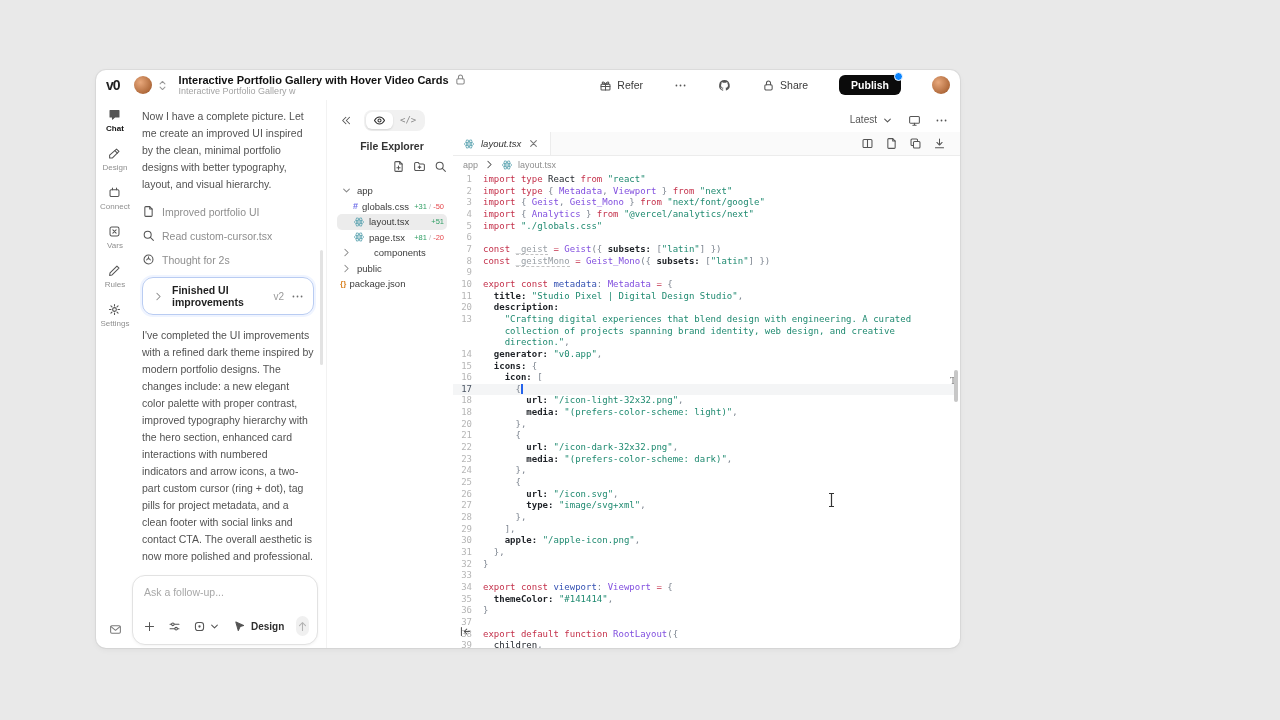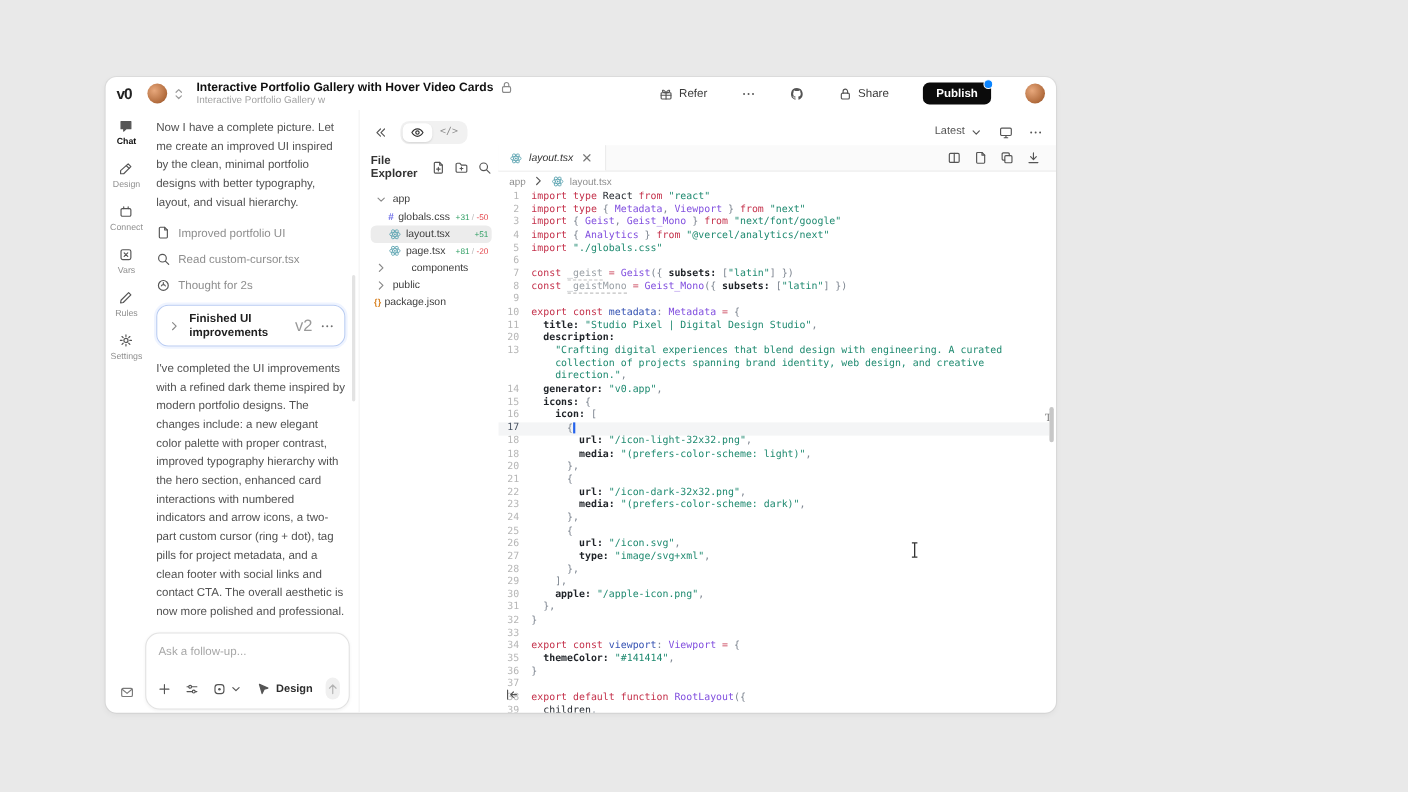--- a/index.html
+++ b/index.html
@@ -25,42 +25,42 @@
   .rail-item .rlabel{font-size:8px;}
   .rail-item.active{color:#111;}
   .rail-item.active .rlabel{font-weight:bold;color:#111;}
   .rail-mail{margin-top:auto;margin-bottom:12px;color:#7a7a7a;}
   
   .chat{position:absolute;left:38px;top:30px;width:188px;bottom:0;padding:8px 8px 0 8px;box-sizing:border-box;font-size:10.5px;color:#525252;}
   .chat p{margin:0 0 12px 0;line-height:1.62;}
   .task{display:flex;align-items:center;gap:7px;color:#8e8e8e;font-size:10.5px;margin-bottom:11px;cursor:pointer;}
   .vcard{display:flex;align-items:center;gap:7px;border:1px solid #b9ccf2;box-shadow:0 0 0 2px rgba(150,180,255,.15);border-radius:11px;padding:6px 9px;margin:2px 0 12px 0;cursor:pointer;}
   .vcard .vlabel{font-size:10.5px;color:#1f1f1f;font-weight:bold;}
-  .vcard .vver{font-size:15px;color:#9a9a9a;}
+  .vcard .vver{font-size:10px;color:#9a9a9a;}
   .vcard .vdots{margin-left:auto;color:#6e6e6e;}
   .checkrow{display:flex;align-items:center;gap:7px;color:#8e8e8e;font-size:10.5px;margin-bottom:12px;}
   .actions{display:flex;align-items:center;gap:13px;color:#8b8b8b;margin-top:2px;}
   .chat-scroll{position:absolute;left:224px;top:180px;width:3px;height:115px;background:#e3e3e3;border-radius:2px;}
   
   .inputcard{position:absolute;left:36px;top:505px;width:186px;height:70px;background:#fff;border:1px solid #e2e2e2;border-radius:13px;box-shadow:0 1px 3px rgba(0,0,0,.05);box-sizing:border-box;padding:10px 11px 8px;}
   .placeholder{font-size:10.5px;color:#a8a8a8;}
   .inputrow{position:absolute;left:10px;right:10px;bottom:8px;display:flex;align-items:center;gap:12px;color:#4b4b4b;}
   .design-chip{display:flex;align-items:center;gap:5px;font-size:10px;font-weight:bold;color:#2e2e2e;}
   .send{margin-left:auto;width:20px;height:20px;border-radius:7px;background:#f0f0f0;display:flex;align-items:center;justify-content:center;color:#b3b3b3;}
   
   .main{position:absolute;left:230px;top:30px;right:0;bottom:0;border-left:1px solid #f2f2f2;}
   .mtoolbar{position:absolute;left:0;top:8px;right:0;height:24px;display:flex;align-items:center;padding:0 12px;box-sizing:border-box;color:#5c5c5c;}
   .seg{display:flex;align-items:center;background:#f1f1f1;border-radius:8px;padding:2px;margin-left:12px;}
   .seg .on{background:#fff;border-radius:6px;padding:2px 7px;box-shadow:0 1px 2px rgba(0,0,0,.12);color:#333;}
   .seg .off{padding:2px 7px;color:#8a8a8a;font-size:9px;font-family:"DejaVu Sans Mono",monospace;}
   .mtool-right{margin-left:auto;display:flex;align-items:center;gap:14px;font-size:10px;color:#555;}
   .latest{display:flex;gap:4px;}
   
   .explorer{position:absolute;left:0;top:32px;width:126px;bottom:0;padding:8px 6px 0 10px;box-sizing:border-box;}
-  .exp-hdr{display:flex;align-items:center;font-size:10.5px;font-weight:bold;color:#333;margin-bottom:10px;gap:8px;}
+  .exp-hdr{display:flex;align-items:center;font-size:10.5px;font-weight:bold;color:#333;margin-bottom:10px;gap:8px;flex-direction:column;}
   .exp-hdr .sp{margin-left:auto;display:flex;gap:8px;color:#666;}
   .tree-row{display:flex;align-items:center;height:15.5px;font-size:9.5px;color:#3c3c3c;cursor:pointer;border-radius:5px;padding:0 3px;}
   .tree-row.sel{background:#ececec;}
   .tree-row .tlabel{margin-left:4px;white-space:nowrap;}
   .tree-row .diff{margin-left:auto;font-size:7.5px;white-space:nowrap;}
   .diff .add{color:#2e9e63;}
   .diff .del{color:#e5484d;}
   .diff .sep{color:#b9b9b9;}
   .chev{color:#8a8a8a;}
   .fi-css{color:#6e6ee8;font-weight:bold;font-size:9px;}

